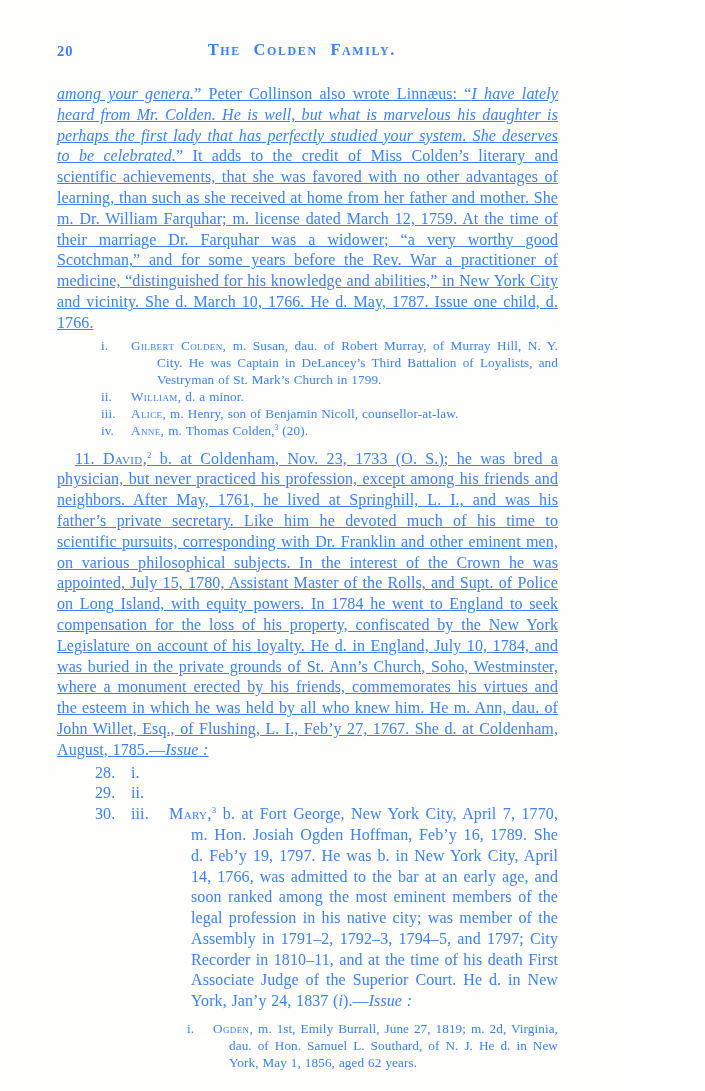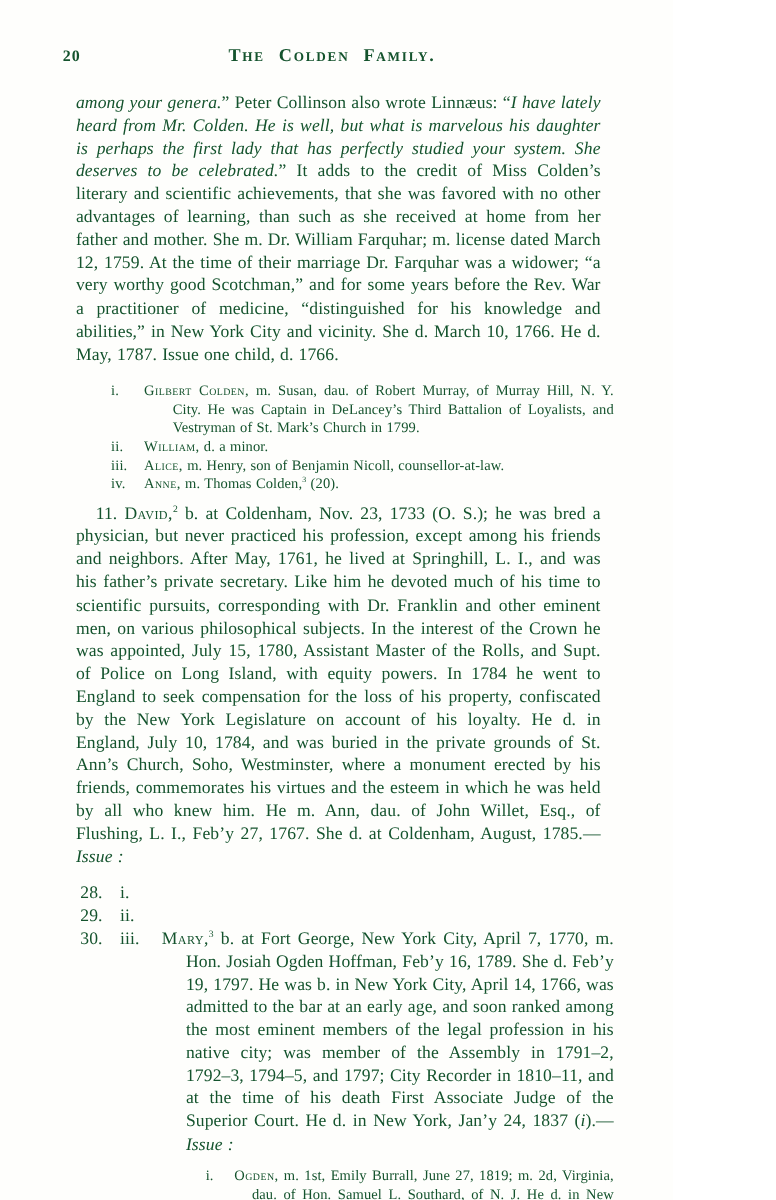--- a/index.html
+++ b/index.html
@@ -7,21 +7,21 @@
     padding: 0;
     background: #ffffff;
   }
   .page {
     position: relative;
     width: 612px;
     height: 1091px;
     background: #fefefc;
     overflow: hidden;
     font-family: "Liberation Serif", "DejaVu Serif", serif;
-    color: #14532d;
+    color: #3b82f6;
     box-sizing: border-box;
     padding: 40px 54px 0 57px;
   }
   .page-header {
     position: relative;
     height: 24px;
     margin-bottom: 20px;
   }
   .page-number {
     position: absolute;
@@ -44,21 +44,22 @@
     white-space: nowrap;
   }
   .content {
     font-size: 16px;
     line-height: 20.8px;
     text-align: justify;
     letter-spacing: 0.1px;
     word-spacing: 0.5px;
   }
   p.para {
-    margin: 12px;
+    margin: 0;
+    text-decoration: underline;
   }
   p.para.indent {
     text-indent: 18px;
   }
   p.para.spaced {
     margin-top: 10px;
   }
   .italic { font-style: italic; }
   .smallcaps { font-variant: small-caps; letter-spacing: 0.4px; }
   .sup {
@@ -85,21 +86,21 @@
   .sublist.ogden {
     margin: 8px 0 0 130px;
   }
   .sublist.ogden .roman { flex: 0 0 26px; }
   .sublist.ogden .sub-text {
     padding-left: 16px;
     text-indent: -16px;
   }
   
   .numlist {
-    margin: 2px 0 0 16px;
+    margin: 2px 0 0 38px;
   }
   .numlist .num-entry { display: flex; }
   .numlist .num  { flex: 0 0 36px; }
   .numlist .roman2 { flex: 0 0 38px; }
   .numlist .entry-text {
     flex: 1;
     padding-left: 22px;
     text-indent: -22px;
     text-align: justify;
   }

